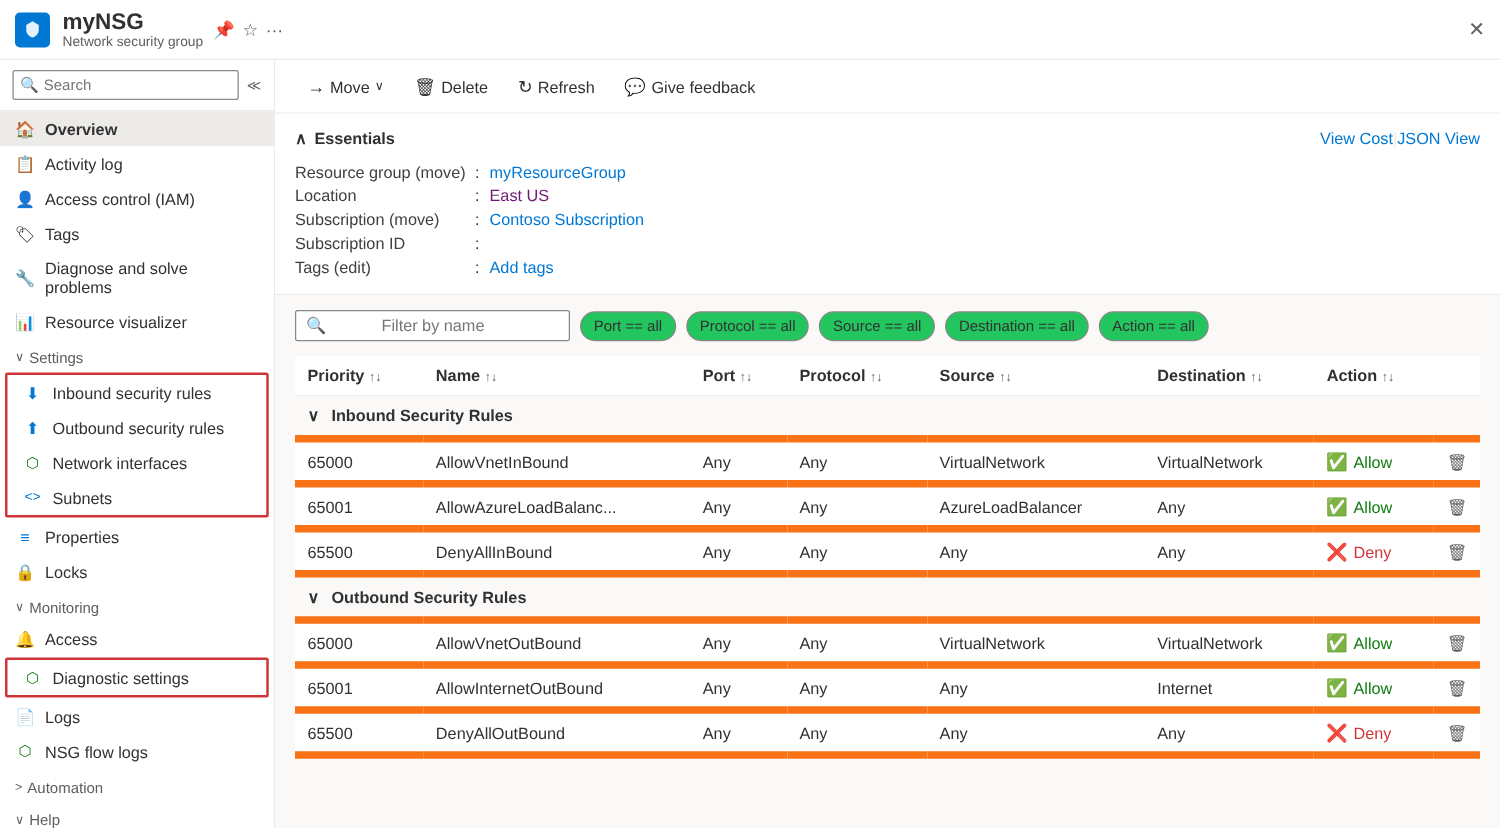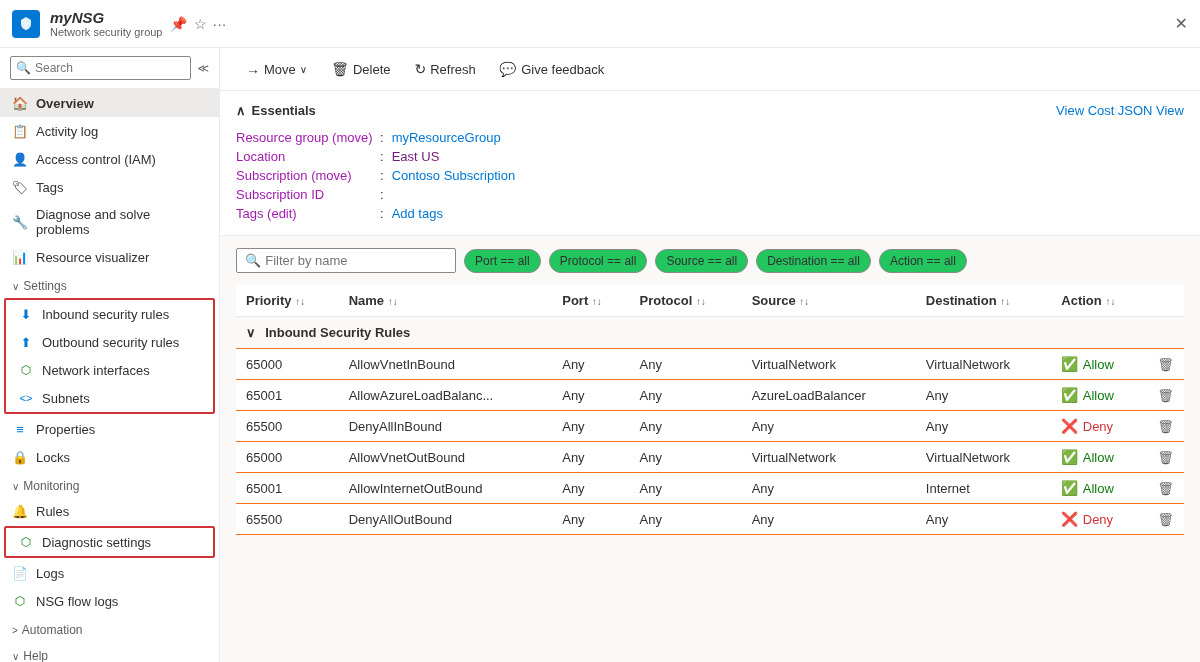--- a/index.html
+++ b/index.html
@@ -2,21 +2,21 @@
 <html><head>
   <meta charset="utf-8">
   <style>
     * { box-sizing: border-box; margin: 0; padding: 0; }
     body { font-family: 'Segoe UI', Arial, sans-serif; font-size: 13px; color: #323130; background: #f3f2f1; display: flex; flex-direction: column; height: 662px; width: 1200px; overflow: hidden; }
 
     
     .title-bar { display: flex; align-items: center; background: #fff; padding: 8px 12px; border-bottom: 1px solid #edebe9; height: 48px; flex-shrink: 0; }
     .title-bar-icon { width: 28px; height: 28px; background: #0078d4; border-radius: 4px; display: flex; align-items: center; justify-content: center; margin-right: 10px; flex-shrink: 0; }
     .title-bar-icon svg { width: 18px; height: 18px; }
-    .title-bar-text h1 { font-size: 15px; font-weight: 600; color: #323130; font-style: italic; }
+    .title-bar-text h1 { font-size: 18px; font-weight: 600; color: #323130; }
     .title-bar-text p { font-size: 11px; color: #605e5c; }
     .title-bar-actions { margin-left: 8px; display: flex; gap: 6px; }
     .title-bar-actions span { color: #605e5c; cursor: pointer; font-size: 14px; }
     .title-bar-close { margin-left: auto; font-size: 16px; color: #605e5c; cursor: pointer; }
 
     
     .main-layout { display: flex; flex: 1; overflow: hidden; }
 
     
     .sidebar { width: 220px; background: #fff; border-right: 1px solid #edebe9; overflow-y: auto; flex-shrink: 0; display: flex; flex-direction: column; }
@@ -36,37 +36,37 @@
     .toolbar-btn .icon { font-size: 14px; }
 
     
     .essentials { background: #fff; border-bottom: 1px solid #edebe9; padding: 12px 16px; flex-shrink: 0; }
     .essentials-header { display: flex; align-items: center; justify-content: space-between; margin-bottom: 10px; }
     .essentials-title { font-size: 13px; font-weight: 600; display: flex; align-items: center; gap: 6px; cursor: pointer; }
     .essentials-links { display: flex; gap: 0; }
     .essentials-link { color: #0078d4; text-decoration: none; font-size: 13px; cursor: pointer; }
     .essentials-grid { display: grid; grid-template-columns: 1fr 1fr; gap: 4px 24px; }
     .essentials-row { display: flex; align-items: baseline; gap: 4px; font-size: 13px; padding: 2px 0; }
-    .essentials-label { color: #a21caf; min-width: 140px; flex-shrink: 0; }
+    .essentials-label { color: #404040; min-width: 140px; flex-shrink: 0; }
     .essentials-colon { color: #323130; margin-right: 4px; }
     .essentials-value { color: #323130; }
 
     
     .rules-section { flex: 1; overflow-y: auto; padding: 12px 16px; }
 
     
     .filter-bar { display: flex; align-items: center; gap: 8px; margin-bottom: 12px; flex-wrap: wrap; }
     .filter-search { display: flex; align-items: center; border: 1px solid #8a8886; border-radius: 2px; padding: 4px 8px; background: #fff; width: 220px; }
-    .filter-search input { border: none; outline: none; font-size: 13px; width: 100%; }
+    .filter-search input { border: none; outline: none; font-size: 13px; width: 100%; margin-left: 40px; }
     .filter-chip { display: flex; align-items: center; padding: 4px 10px; border: 1px solid #8a8886; border-radius: 12px; font-size: 12px; background: #22c55e; cursor: pointer; }
 
     
     .rules-table { width: 100%; border-collapse: collapse; background: #fff; }
     .rules-table th { text-align: left; padding: 8px 10px; font-weight: 600; font-size: 13px; border-bottom: 1px solid #edebe9; color: #323130; white-space: nowrap; }
-    .rules-table td { padding: 7px 10px; font-size: 13px; border-bottom: 1px solid #f97316; }
+    .rules-table td { padding: 7px 10px; font-size: 13px; border-bottom: 6px solid #f97316; }
     .section-row td { background: #faf9f8; font-weight: 600; padding: 8px 10px; }
     .section-expand { margin-right: 6px; cursor: pointer; }
     .sort-icon { font-size: 10px; color: #605e5c; }
 
     .action-allow { display: flex; align-items: center; gap: 4px; color: #107c10; font-weight: 500; }
     .action-deny { display: flex; align-items: center; gap: 4px; color: #d13438; font-weight: 500; }
     .allow-icon { color: #107c10; font-size: 14px; }
     .deny-icon { color: #d13438; font-size: 14px; }
 
     .delete-col { width: 30px; color: #605e5c; cursor: pointer; text-align: center; }
@@ -168,21 +168,21 @@
       <div class="sidebar-item-icon">🔒</div>
       <span>Locks</span>
     </div>
 
     <div class="sidebar-section-header">
       <span class="sidebar-section-chevron">∨</span>
       <span>Monitoring</span>
     </div>
     <div class="sidebar-item">
       <div class="sidebar-item-icon" style="color:#107c10;">🔔</div>
-      <span>Rules</span>
+      <span>Access</span>
     </div>
     <div style="border: 2px solid #d13438; margin: 1px 4px; border-radius: 2px;">
       <div class="sidebar-item">
         <div class="sidebar-item-icon" style="color:#107c10; font-size:12px;">⬡</div>
         <span>Diagnostic settings</span>
       </div>
     </div>
     <div class="sidebar-item">
       <div class="sidebar-item-icon" style="color:#0078d4;">📄</div>
       <span>Logs</span>
@@ -343,20 +343,26 @@
     <td>DenyAllInBound</td>
     <td>Any</td>
     <td>Any</td>
     <td>Any</td>
     <td>Any</td>
     <td>
                 <div class="action-deny"><span class="deny-icon">❌</span> Deny</div>
               </td>
     <td class="delete-col">🗑</td>
   </tr>
+            <tr class="section-row">
+  <td colspan="8">
+    <span class="section-expand">∨</span>
+    <span>Outbound Security Rules</span>
+  </td>
+</tr>
             <tr>
     <td>65000</td>
     <td>AllowVnetOutBound</td>
     <td>Any</td>
     <td>Any</td>
     <td>VirtualNetwork</td>
     <td>VirtualNetwork</td>
     <td>
                 <div class="action-allow"><span class="allow-icon">✅</span> Allow</div>
               </td>

